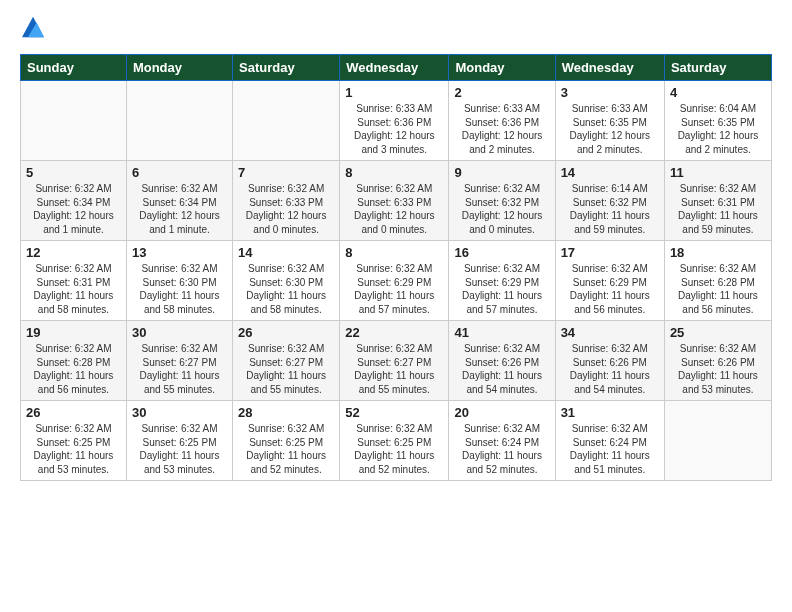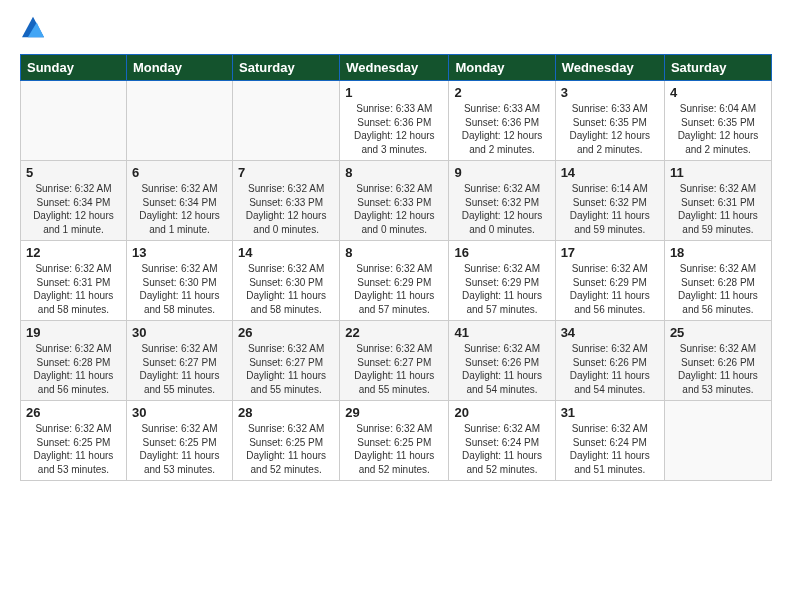--- a/index.html
+++ b/index.html
@@ -305,21 +305,21 @@
 Sunset: 6:25 PM
 Daylight: 11 hours and 53 minutes.</div>
           </td>
           <td>
             <div class="day-number">28</div>
             <div class="day-info">Sunrise: 6:32 AM
 Sunset: 6:25 PM
 Daylight: 11 hours and 52 minutes.</div>
           </td>
           <td>
-            <div class="day-number">29</div>
+            <div class="day-number">52</div>
             <div class="day-info">Sunrise: 6:32 AM
 Sunset: 6:25 PM
 Daylight: 11 hours and 52 minutes.</div>
           </td>
           <td>
             <div class="day-number">20</div>
             <div class="day-info">Sunrise: 6:32 AM
 Sunset: 6:24 PM
 Daylight: 11 hours and 52 minutes.</div>
           </td>

